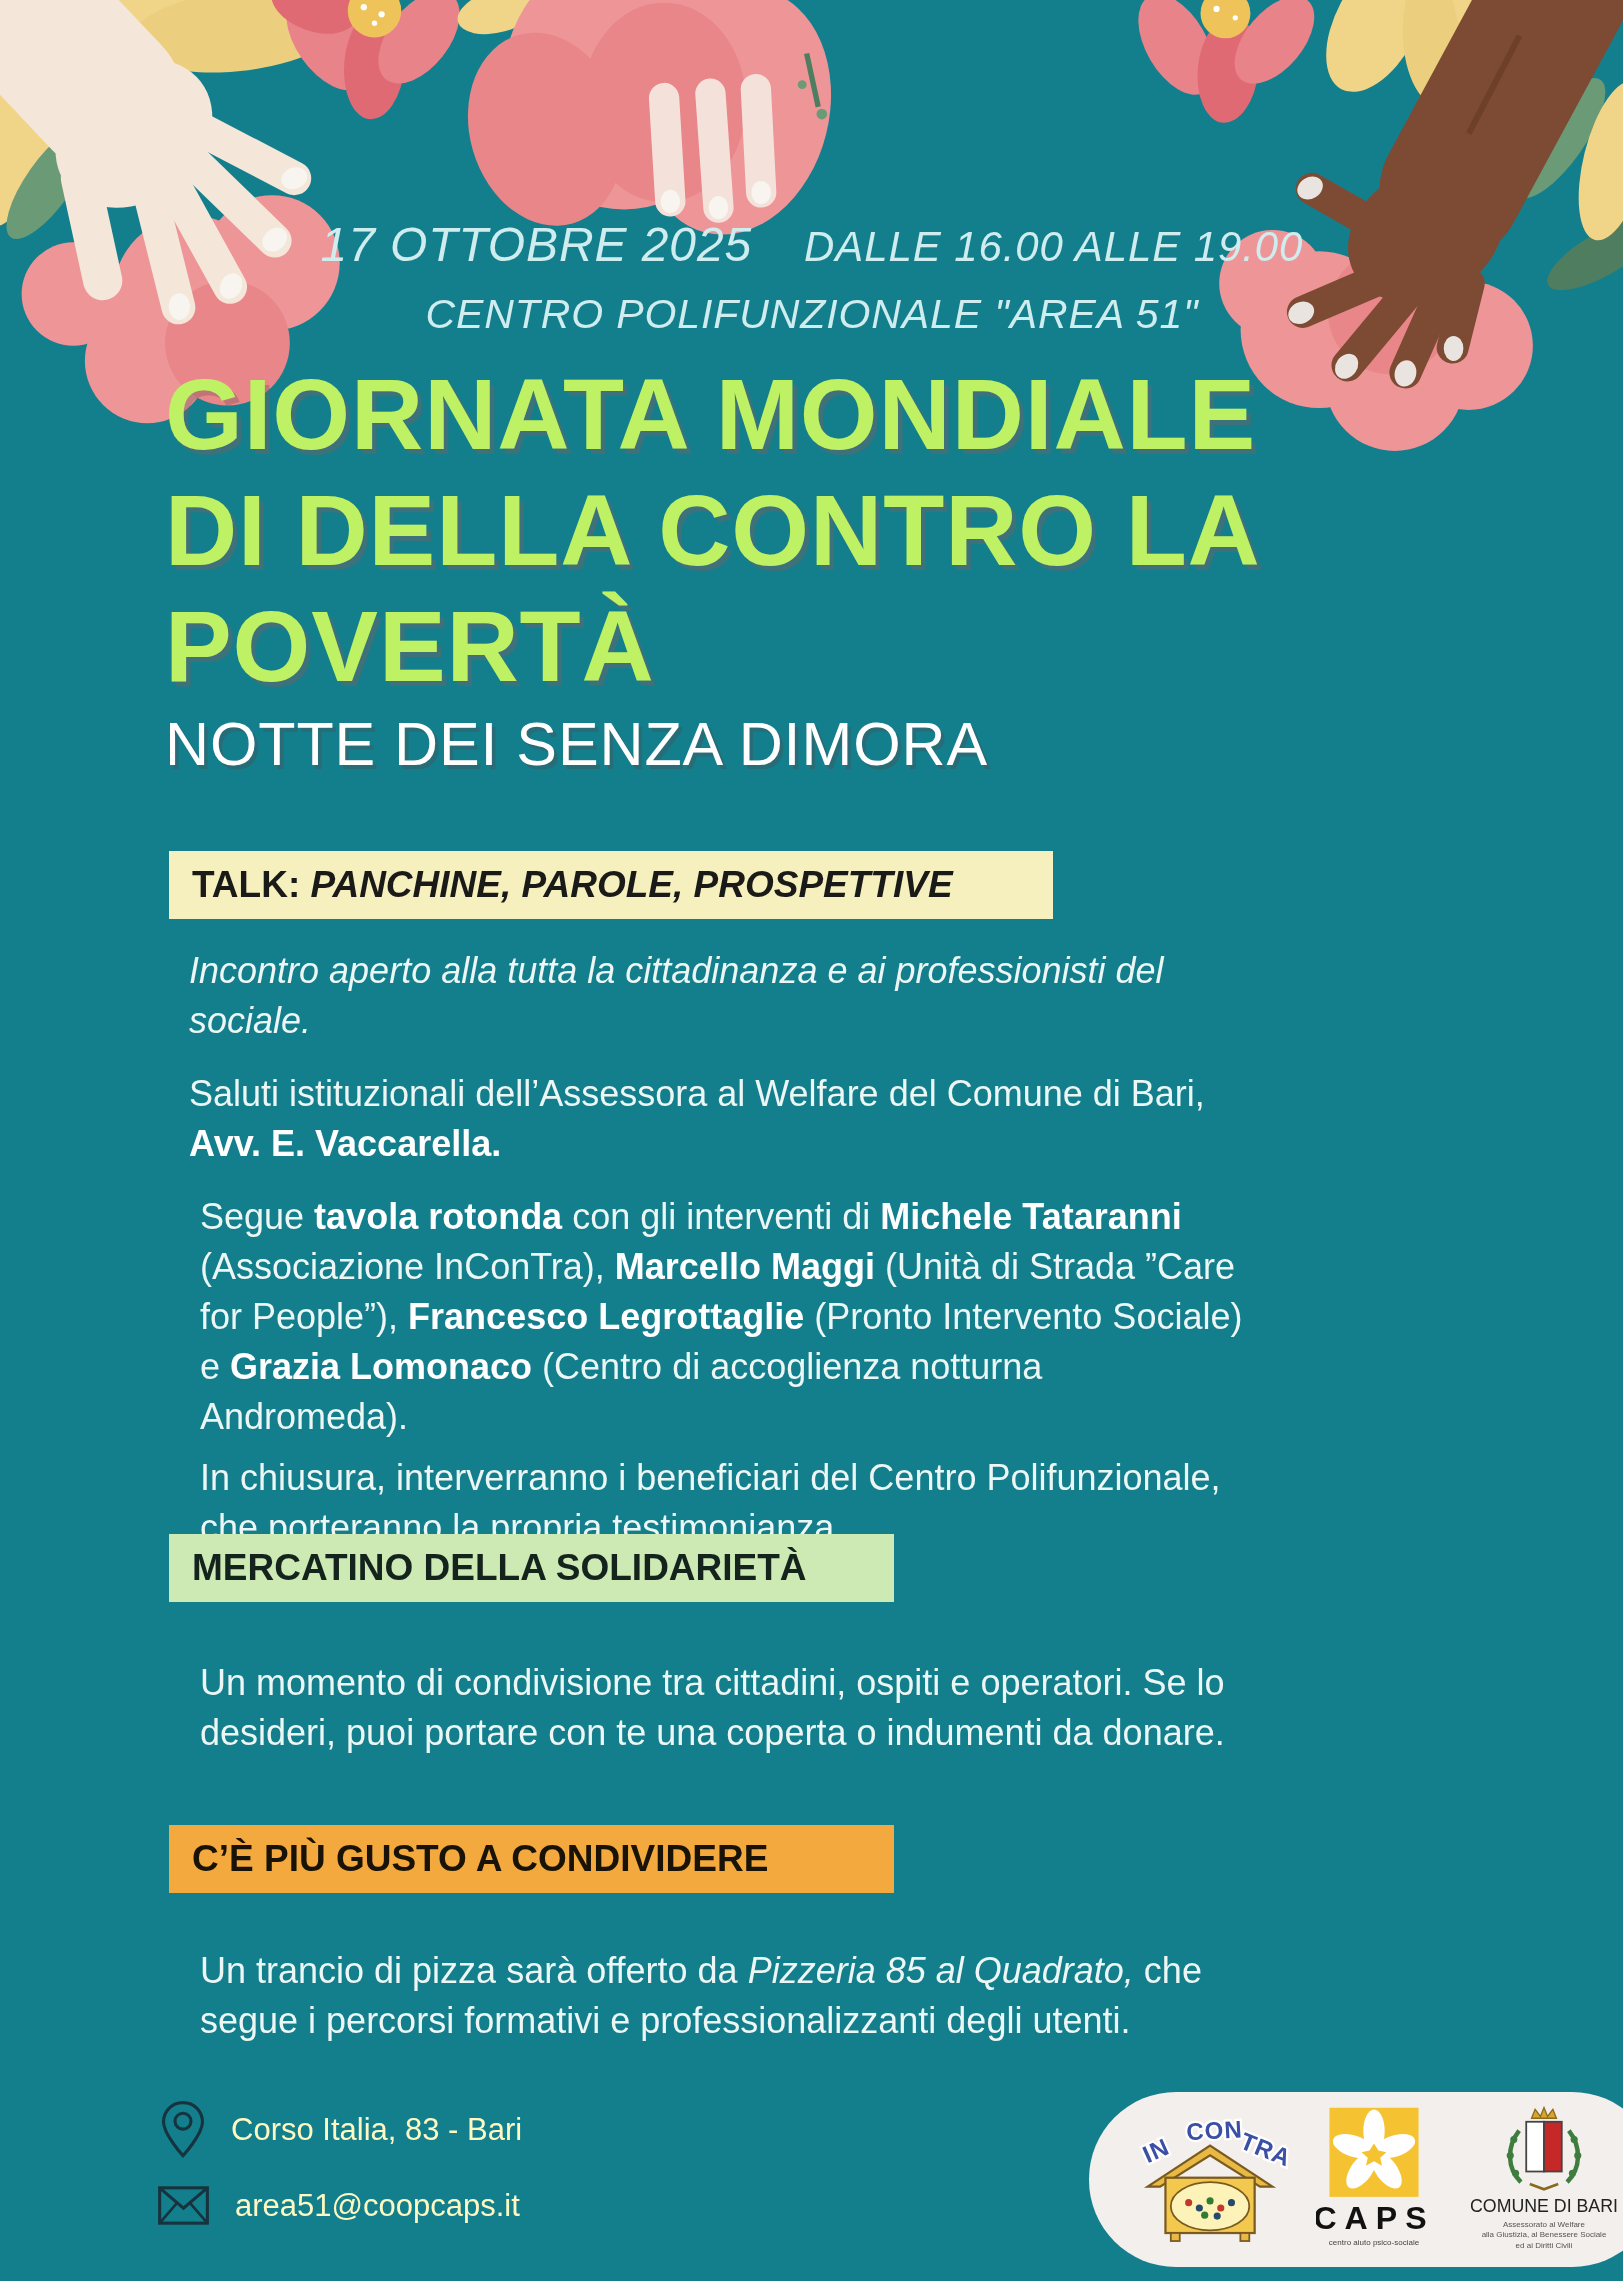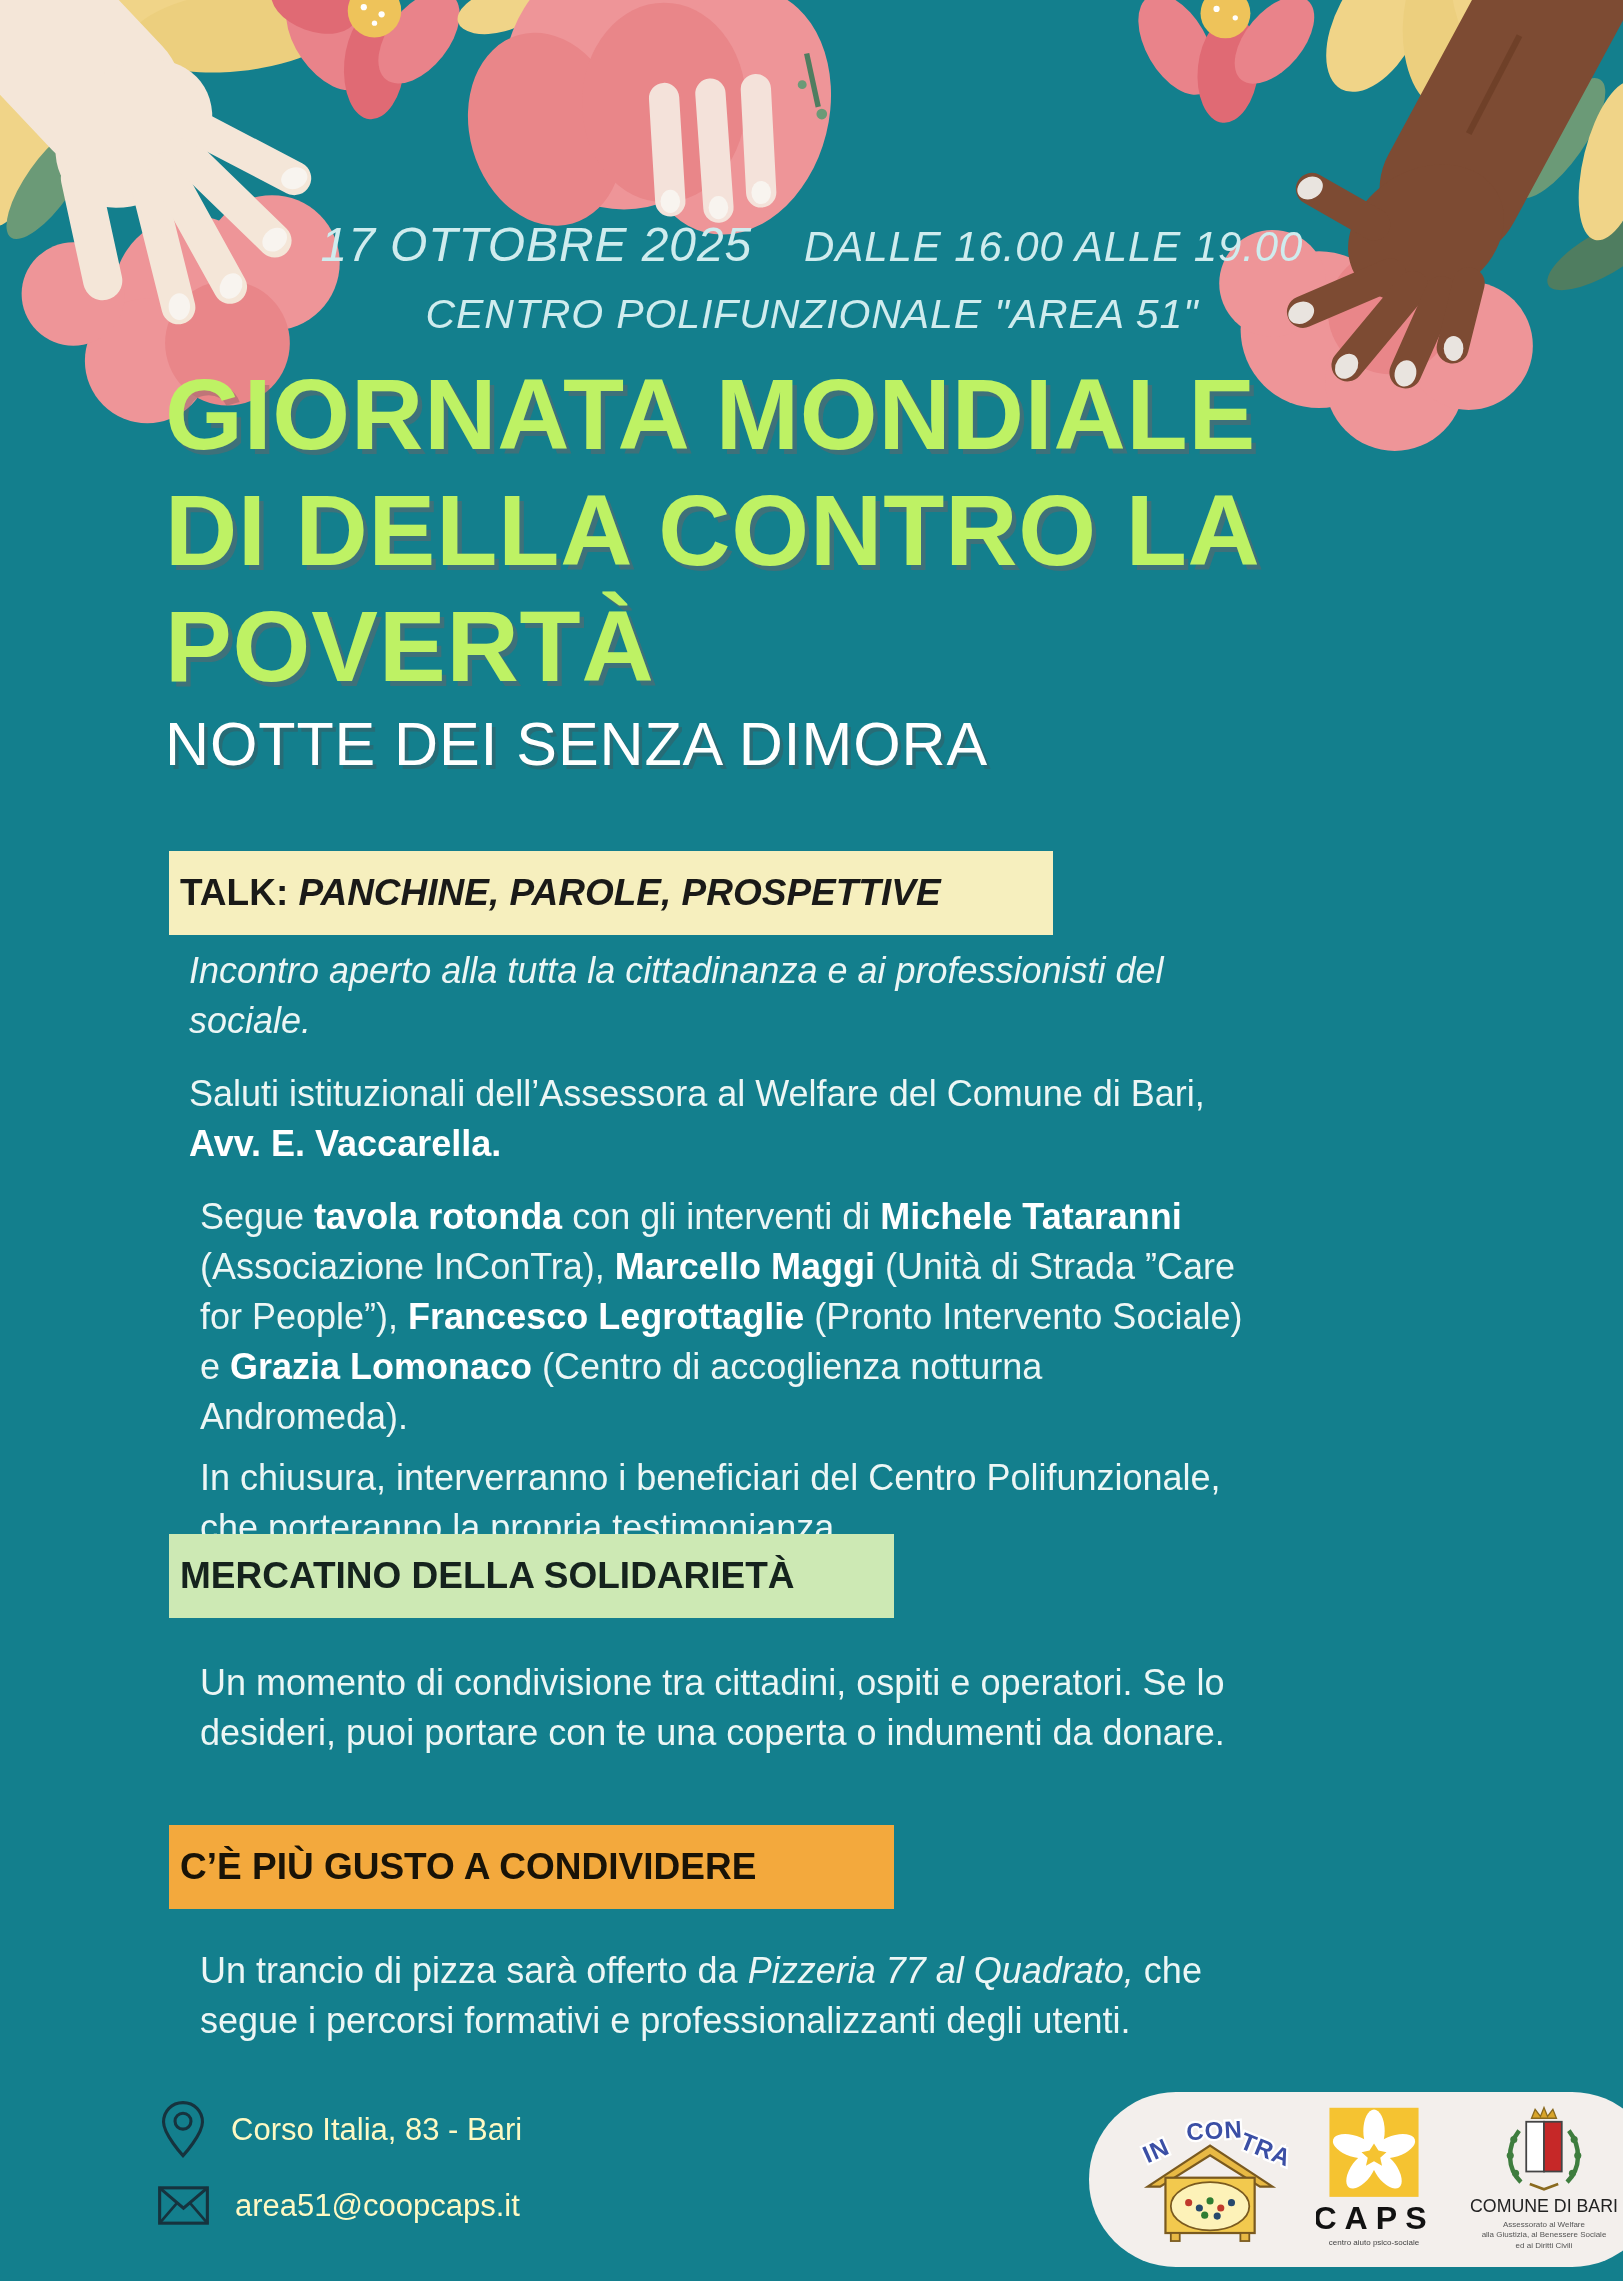--- a/index.html
+++ b/index.html
@@ -17,22 +17,22 @@
              color:#cfecee;font-style:italic;font-size:41px;letter-spacing:0.9px;}
 
   
   .title-block{position:absolute;left:165px;top:356px;width:1292px;}
   .title-line{font-size:100px;font-weight:800;line-height:116px;color:#bef264;
               letter-spacing:0.9px;text-shadow:4.5px 4.5px 0 rgba(128,92,96,.40);}
   .subtitle{font-size:61px;font-weight:400;line-height:71px;color:#ffffff;
             letter-spacing:0.9px;margin-top:5.3px;text-shadow:3.6px 3.6px 0 rgba(70,80,85,.40);}
 
   
-  .bar{position:absolute;left:169px;height:84px;display:flex;align-items:center;
-       padding-left:11px;box-sizing:border-box;font-size:37px;font-weight:800;}
+  .bar{position:absolute;left:169px;height:68px;display:flex;align-items:center;
+       padding-left:23px;box-sizing:border-box;font-size:37px;font-weight:800;}
   .bar-talk{top:851px;width:884px;background:#f6efbe;color:#1a1a18;}
   .bar-merc{top:1534px;width:725px;background:#cde9b4;color:#15231d;}
   .bar-gusto{top:1825px;width:725px;background:#f3a93d;color:#191307;}
   .bar .it{font-style:italic;white-space:pre;}
   .bar .up{white-space:pre;}
 
   
   .copy{position:absolute;left:189px;width:1078px;color:#ecf6f5;
         font-size:36px;line-height:50px;}
   .copy p{margin:0 0 23px 0;}
@@ -199,21 +199,21 @@
     <span class="up">MERCATINO DELLA SOLIDARIETÀ</span>
   </div>
   <div class="copy copy-merc">
     <p class="tight">Un momento di condivisione tra cittadini, ospiti e operatori. Se lo desideri, puoi portare con te una coperta o indumenti da donare.</p>
   </div>
 
   <div class="bar bar-gusto">
     <span class="up">C’È PIÙ GUSTO A CONDIVIDERE</span>
   </div>
   <div class="copy copy-gusto">
-    <p class="tight"><span>Un trancio di pizza sarà offerto da </span><span class="i">Pizzeria 77 al Quadrato,</span><span> che segue i percorsi formativi e professionalizzanti degli utenti.</span></p>
+    <p class="tight"><span>Un trancio di pizza sarà offerto da </span><span class="i">Pizzeria 85 al Quadrato,</span><span> che segue i percorsi formativi e professionalizzanti degli utenti.</span></p>
   </div>
 
   <div class="foot-row foot-addr">
     <svg width="46" height="62" viewBox="0 0 52 70">
       <path d="M26 4 C13 4 4 14 4 26 C4 40 26 64 26 64 C26 64 48 40 48 26 C48 14 39 4 26 4 Z" fill="none" stroke="#16333e" stroke-width="3.5"></path>
       <circle cx="26" cy="25" r="9" fill="none" stroke="#16333e" stroke-width="3.5"></circle>
     </svg>
     <span>Corso Italia, 83 - Bari</span>
   </div>
   <div class="foot-row foot-mail">

